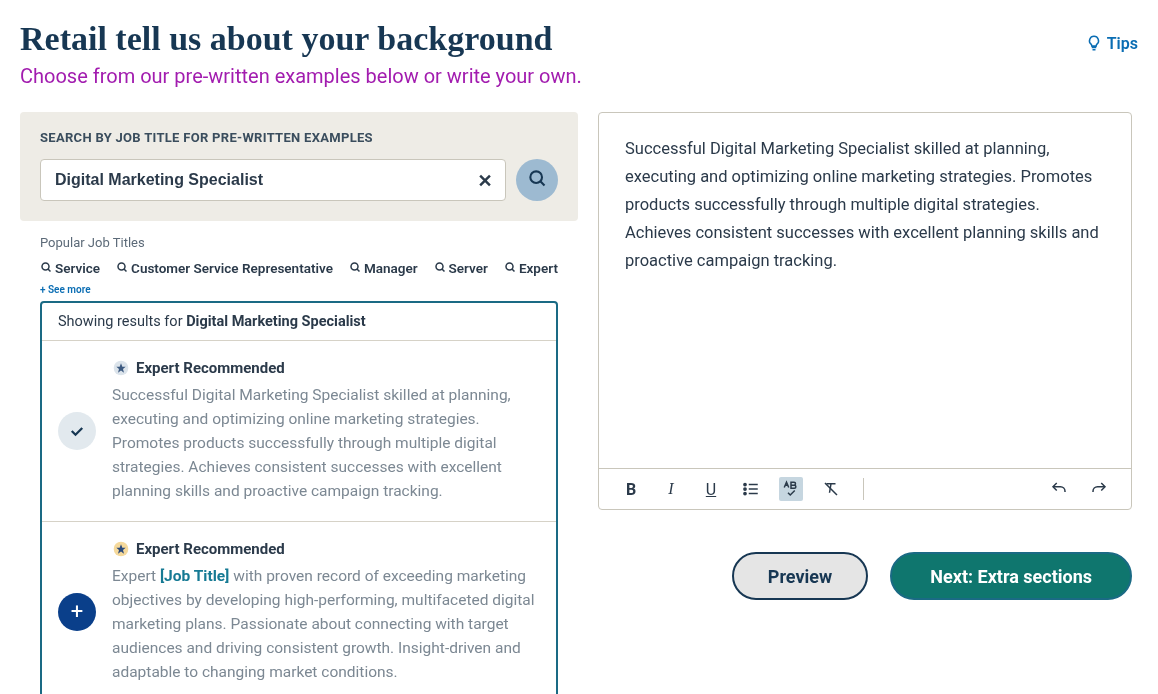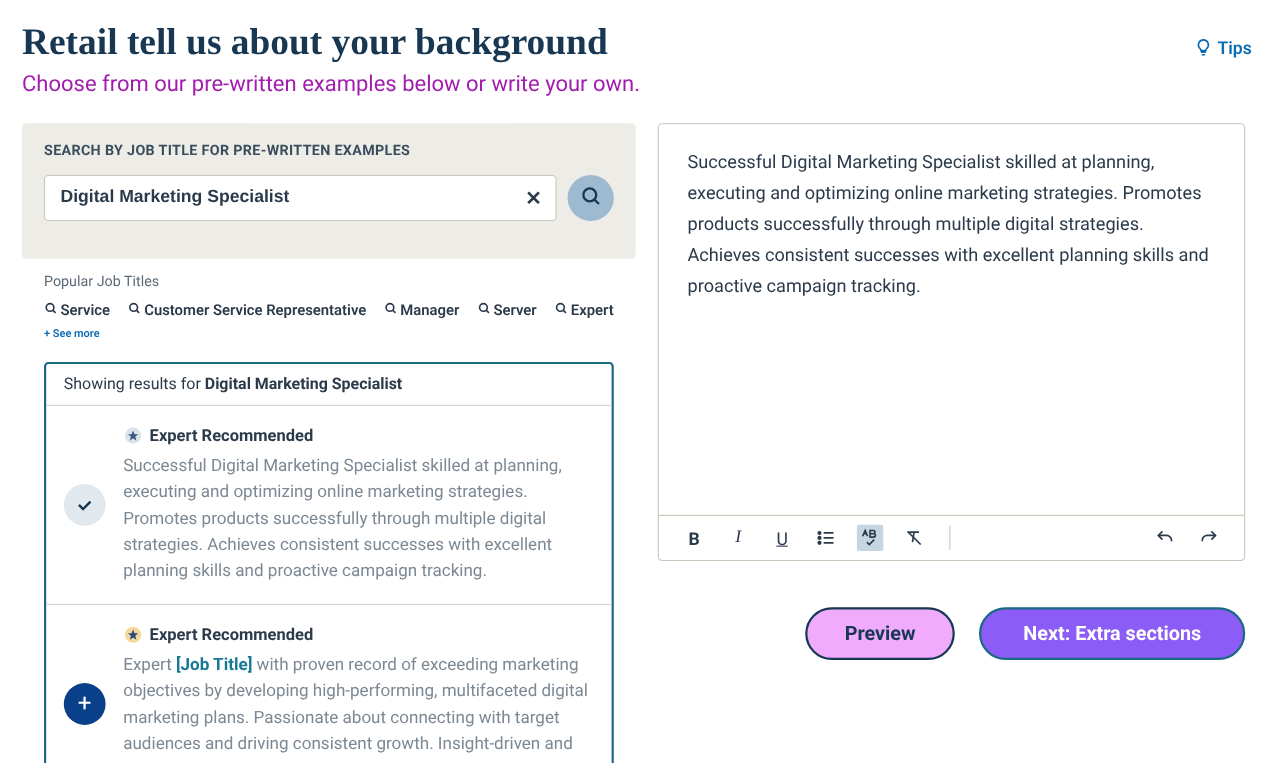--- a/index.html
+++ b/index.html
@@ -30,21 +30,21 @@
   }
   .tips-link svg { width:18px; height:18px; }
 
   .columns { display:flex; gap:20px; align-items:flex-start; }
   .left-col { flex:1; max-width: 558px; }
   .right-col { flex:1; max-width: 534px; }
 
   .search-panel {
     background:#eeece6;
     border-radius:4px;
-    padding:18px 20px 34px 20px;
+    padding:18px 20px 20px 20px;
   }
   .search-label {
     font-size:13px;
     font-weight:700;
     letter-spacing:0.3px;
     color:#3a4d5d;
     margin-bottom:14px;
   }
   .search-row { display:flex; gap:10px; align-items:center; }
   .search-input-wrap {
@@ -63,21 +63,21 @@
     cursor:pointer; color:#2b3a4a; font-size:18px; font-weight:700;
   }
   .search-btn {
     width:42px; height:42px; border-radius:50%;
     background:#9dbad1; display:flex; align-items:center; justify-content:center;
     cursor:pointer;
   }
   .search-btn svg { width:20px; height:20px; }
 
   .popular-block {
-    padding: 14px 20px 20px 20px;
+    padding: 14px 20px 6px 20px;
   }
   .popular-title { font-size:13px; color:#5c6a78; margin-bottom:10px; }
   .popular-tags { display:flex; flex-wrap:wrap; gap:12px 16px; margin-bottom:8px;}
   .tag {
     display:flex; align-items:center; gap:3px;
     color:#2b3a4a; font-size:13.5px; font-weight:600; cursor:pointer;
   }
   .tag svg { width:12px; height:12px; }
   .see-more { color:#0a6db3; font-size:10px; font-weight:600; cursor:pointer; }
 
@@ -138,22 +138,22 @@
     padding:8px 20px; display:flex; align-items:center; gap:16px;
   }
   .tb-btn { width:24px; height:24px; display:flex;align-items:center;justify-content:center; cursor:pointer; color:#2b3a4a;}
   .tb-btn.active { background:#c6d6e0; border-radius:2px; }
   .tb-sep { width:1px; height:22px; background:#c9c6bb; margin:0 4px;}
   .tb-spacer { flex:1; }
 
   .action-row { display:flex; gap:22px; justify-content:flex-end; margin-top:42px; }
   .btn { height:48px; border-radius:999px; display:flex;align-items:center;justify-content:center;
     font-size:18px; font-weight:700; cursor:pointer; padding:0 34px;}
-  .btn-outline { border:2px solid #173753; color:#173753; background:#f0abfc; }
-  .btn-primary { background:#8b5cf6; color:#fff; border:2px solid #1a6a84; padding:0 38px;}
+  .btn-outline { border:2px solid #173753; color:#173753; background:#e5e5e5; }
+  .btn-primary { background:#0f766e; color:#fff; border:2px solid #1a6a84; padding:0 38px;}
 </style>
 </head>
 <body>
 
 <div class="header-row">
   <div>
     <h1 class="page-title">Retail tell us about your background</h1>
     <p class="page-subtitle">Choose from our pre-written examples below or write your own.</p>
   </div>
   <div class="tips-link">

